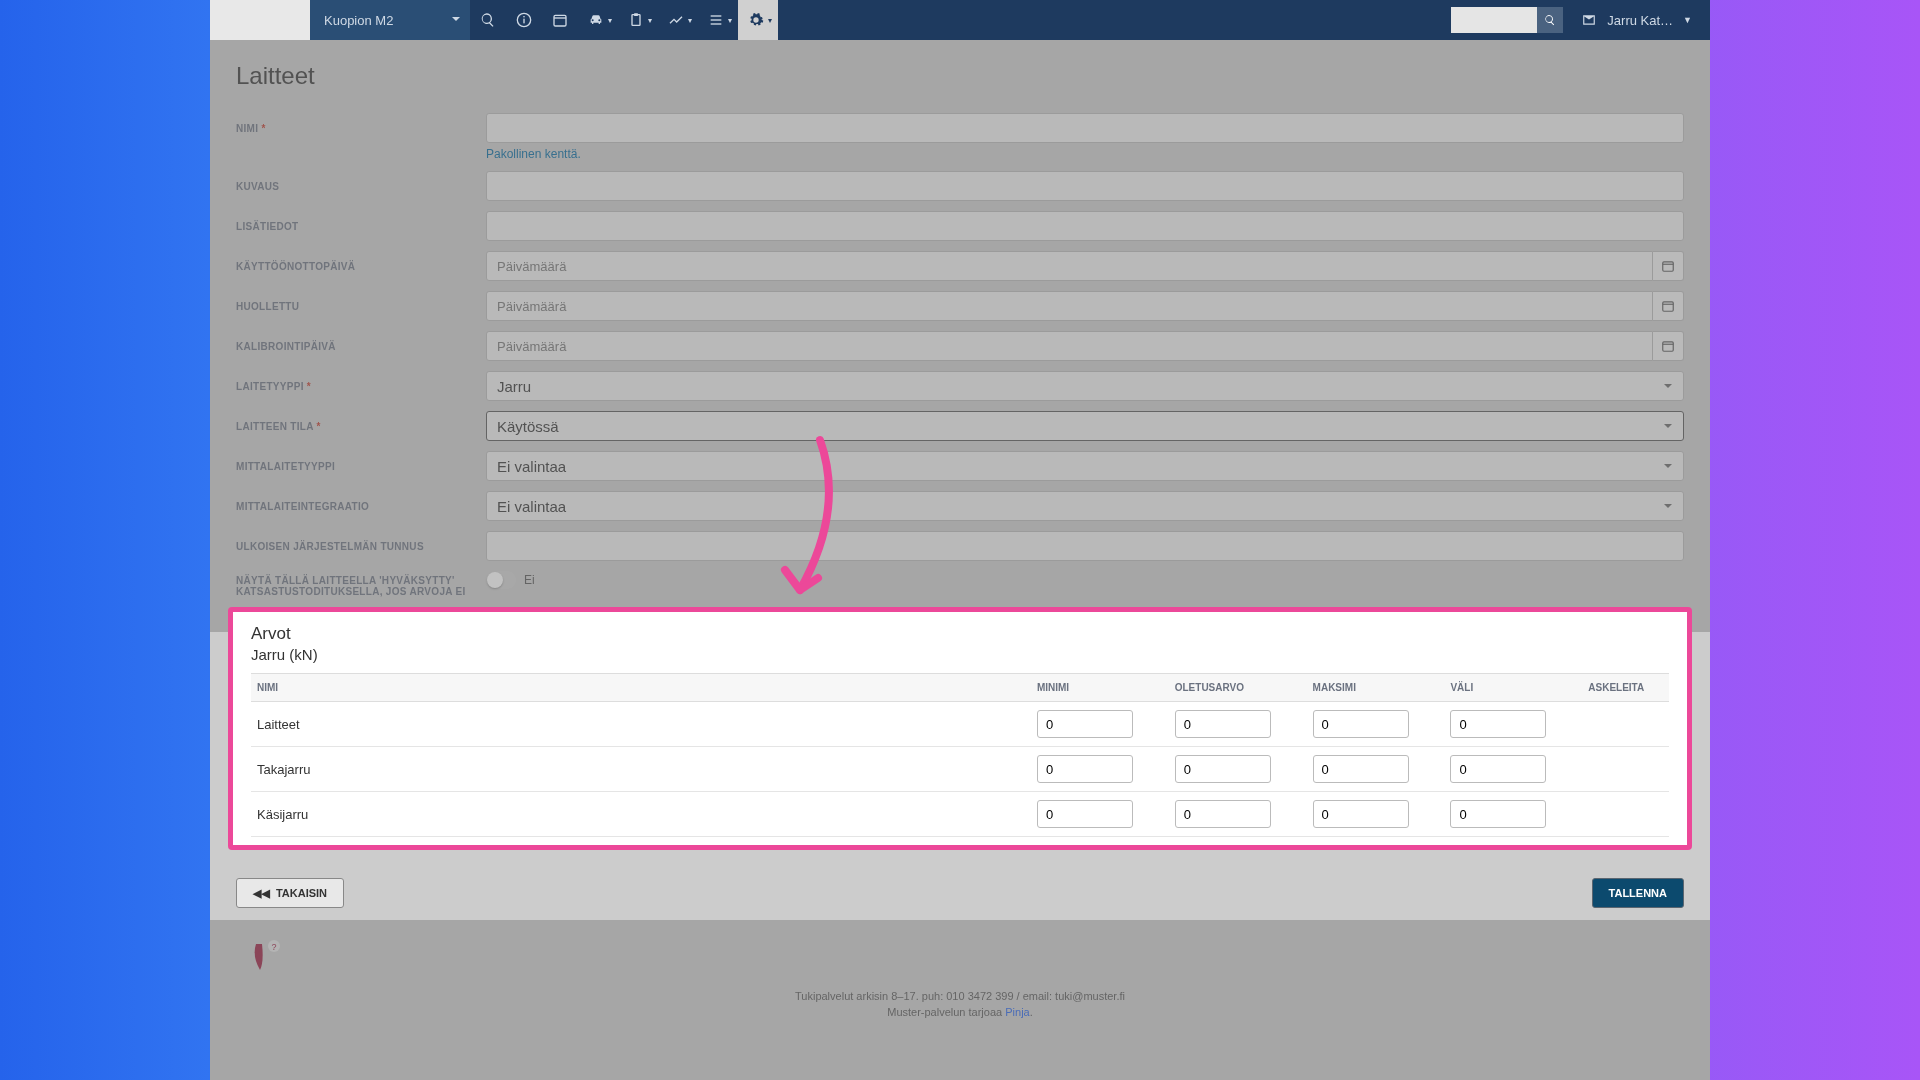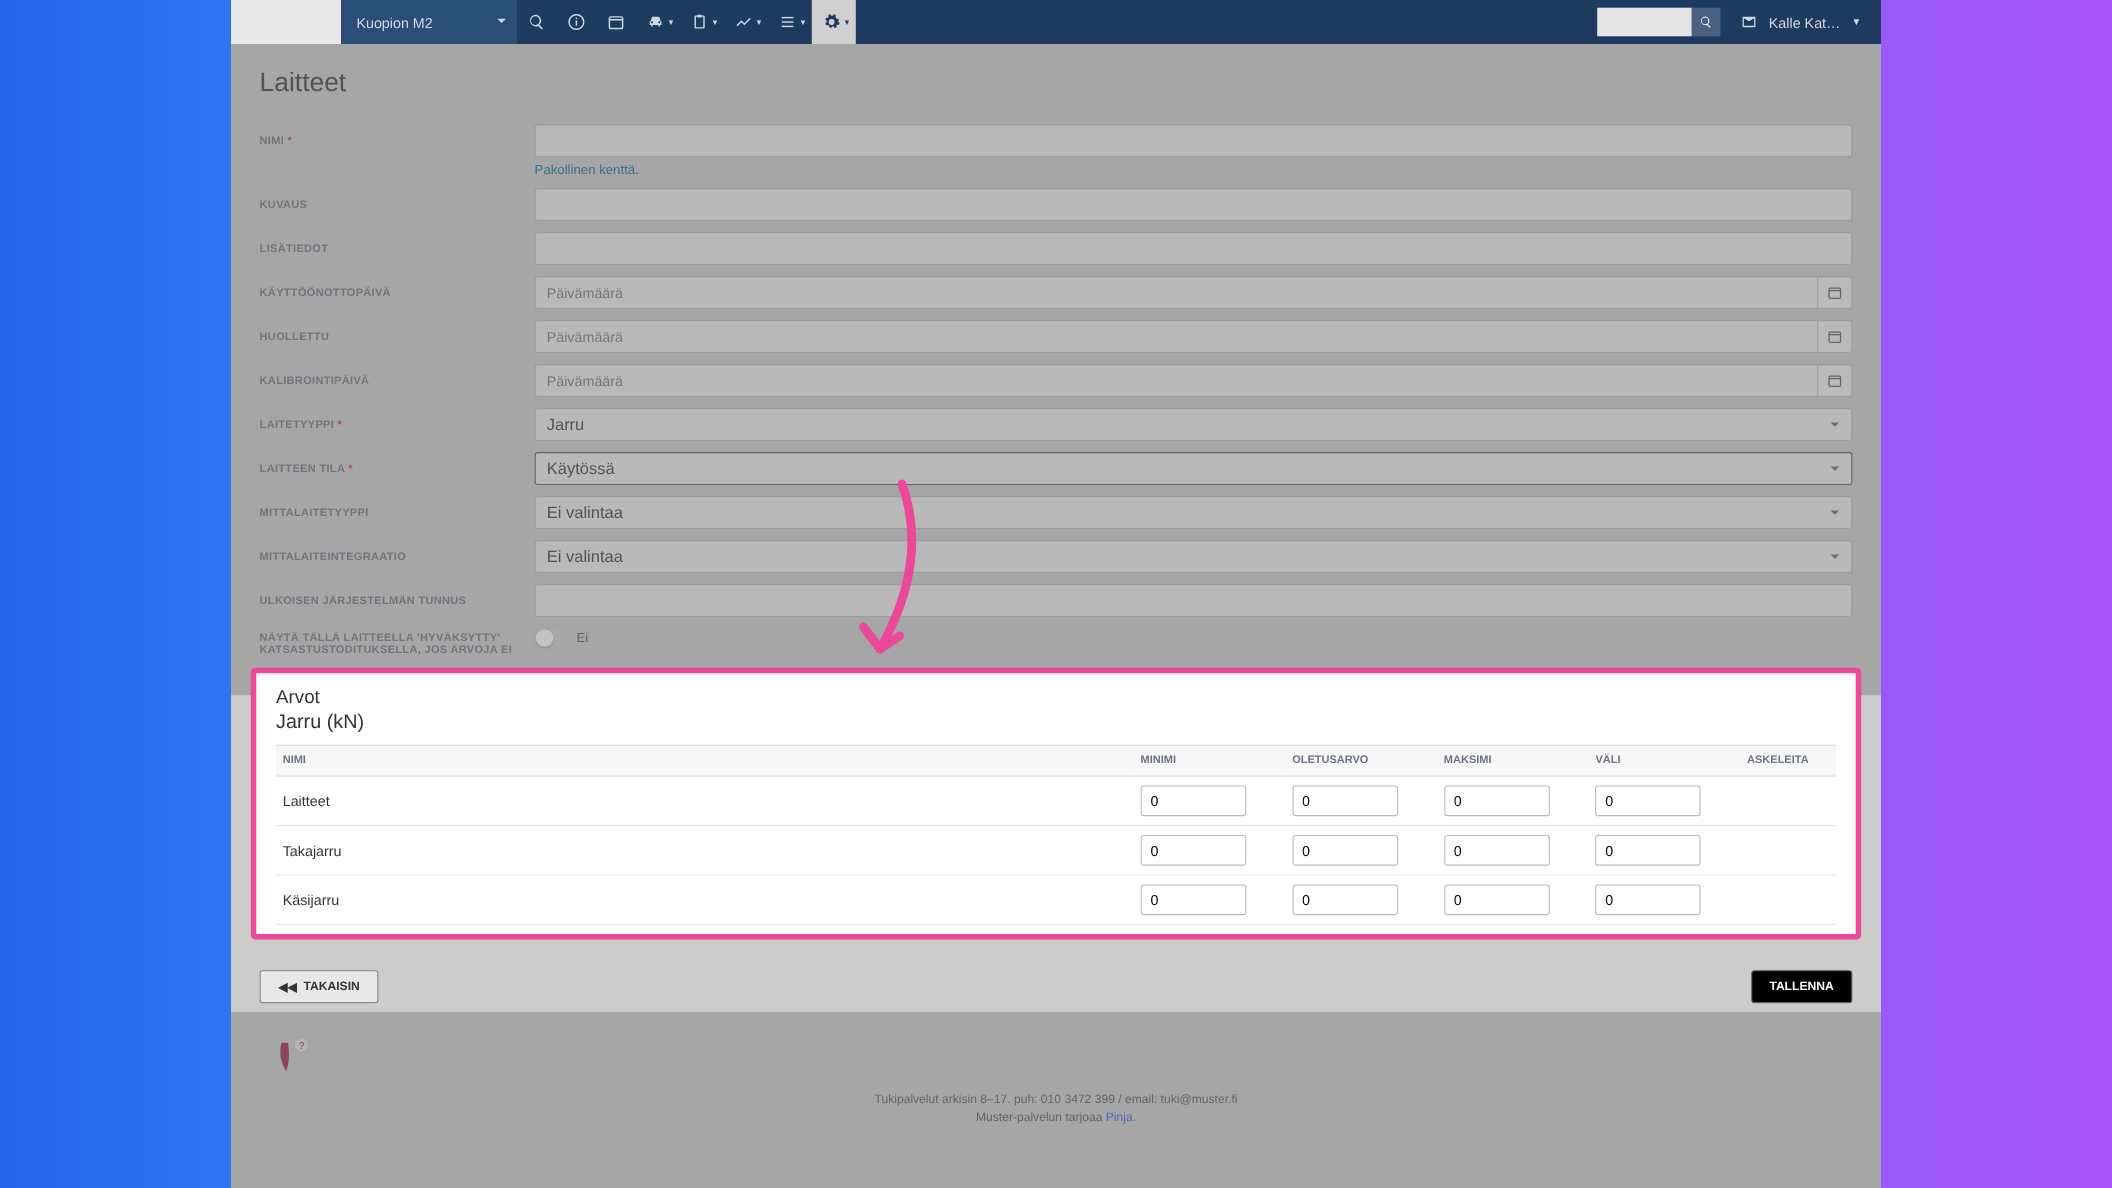--- a/index.html
+++ b/index.html
@@ -48,29 +48,29 @@
 .select-input{width:100%;height:30px;border:1px solid #b8b8b8;border-radius:3px;background:#eee;padding:0 10px;font-size:15px;color:#333;display:flex;align-items:center;}
 .select-input.outlined{border:1.5px solid #555;}
 .select-wrap::after{content:"";position:absolute;right:12px;top:13px;border:4px solid transparent;border-top-color:#666;}
 .toggle{display:flex;align-items:center;gap:8px;}
 .toggle-track{width:30px;height:18px;border-radius:10px;background:#d0d0d0;position:relative;}
 .toggle-thumb{width:16px;height:16px;background:#fff;border-radius:50%;position:absolute;top:1px;left:1px;box-shadow:0 1px 2px rgba(0,0,0,.3);}
 .toggle-lbl{font-size:12px;color:#555;}
 .arrow-annotation{position:absolute;z-index:3;pointer-events:none;}
 .highlight-box{position:relative;z-index:5;background:#fff;border:5px solid #ec4899;border-radius:4px;margin:0 -8px;padding:12px 18px 8px;}
 .arvot-title{font-size:17px;color:#333;margin-bottom:2px;}
-.arvot-sub{font-size:18px;color:#333;margin-bottom:10px;}
+.arvot-sub{font-size:15px;color:#333;margin-bottom:10px;}
 .vals-table{width:100%;border-collapse:collapse;}
 .vals-table th{font-size:10px;color:#6b7280;text-transform:uppercase;font-weight:600;text-align:left;padding:8px 6px;border-top:1px solid #ddd;border-bottom:1px solid #ddd;background:#f7f7f7;}
 .vals-table td{padding:8px 6px;border-bottom:1px solid #e5e5e5;font-size:13px;color:#333;}
 .num-inp{width:96px;height:28px;border:1px solid #bbb;border-radius:3px;padding:0 8px;font-size:13px;}
 .actions{display:flex;justify-content:space-between;margin-top:28px;position:relative;z-index:0;}
 .btn{height:30px;padding:0 16px;border:1px solid #888;border-radius:3px;font-size:11px;font-weight:600;text-transform:uppercase;cursor:pointer;display:flex;align-items:center;gap:6px;}
 .btn-back{background:#e8e8e8;color:#333;}
-.btn-save{background:#000000;color:#fff;border-color:#5a6570;}
+.btn-save{background:#0c4a6e;color:#fff;border-color:#5a6570;}
 .footer{margin-top:28px;display:flex;flex-direction:column;align-items:center;gap:4px;position:relative;z-index:0;}
 .footer-logo{align-self:flex-start;width:40px;height:40px;position:relative;margin-left:10px;margin-bottom:10px;}
 .footer-txt{font-size:11px;color:#555;}
 .footer-txt a{color:#2563eb;text-decoration:none;}
 </style>
 </head>
 <body>
 
 <div class="frame">
 
@@ -136,21 +136,21 @@
       <button class="search-btn">
           <svg width="12" height="12" viewBox="0 0 24 24" fill="#fff">
             <path d="M10 2a8 8 0 015.3 13.9l5 5-1.4 1.4-5-5A8 8 0 1110 2zm0 2a6 6 0 100 12 6 6 0 000-12z"></path>
           </svg>
         </button>
     </div>
     <div class="user-area">
       <svg width="16" height="14" viewBox="0 0 24 24" fill="#cfd9e5">
           <path d="M2 4h20v16H2V4zm10 7L4 6v12h16V6l-8 5z"></path>
         </svg>
-      <span>Kalle Kat…</span>
+      <span>Jarru Kat…</span>
       <span style="font-size:9px;">▼</span>
     </div>
   </div>
 
   <div class="content">
     <div class="below-dim">
     <h1 class="page-title">Laitteet</h1>
 
     <div class="form-row">
       <div class="form-label"><span>NIMI</span> <span class="req">*</span></div>

